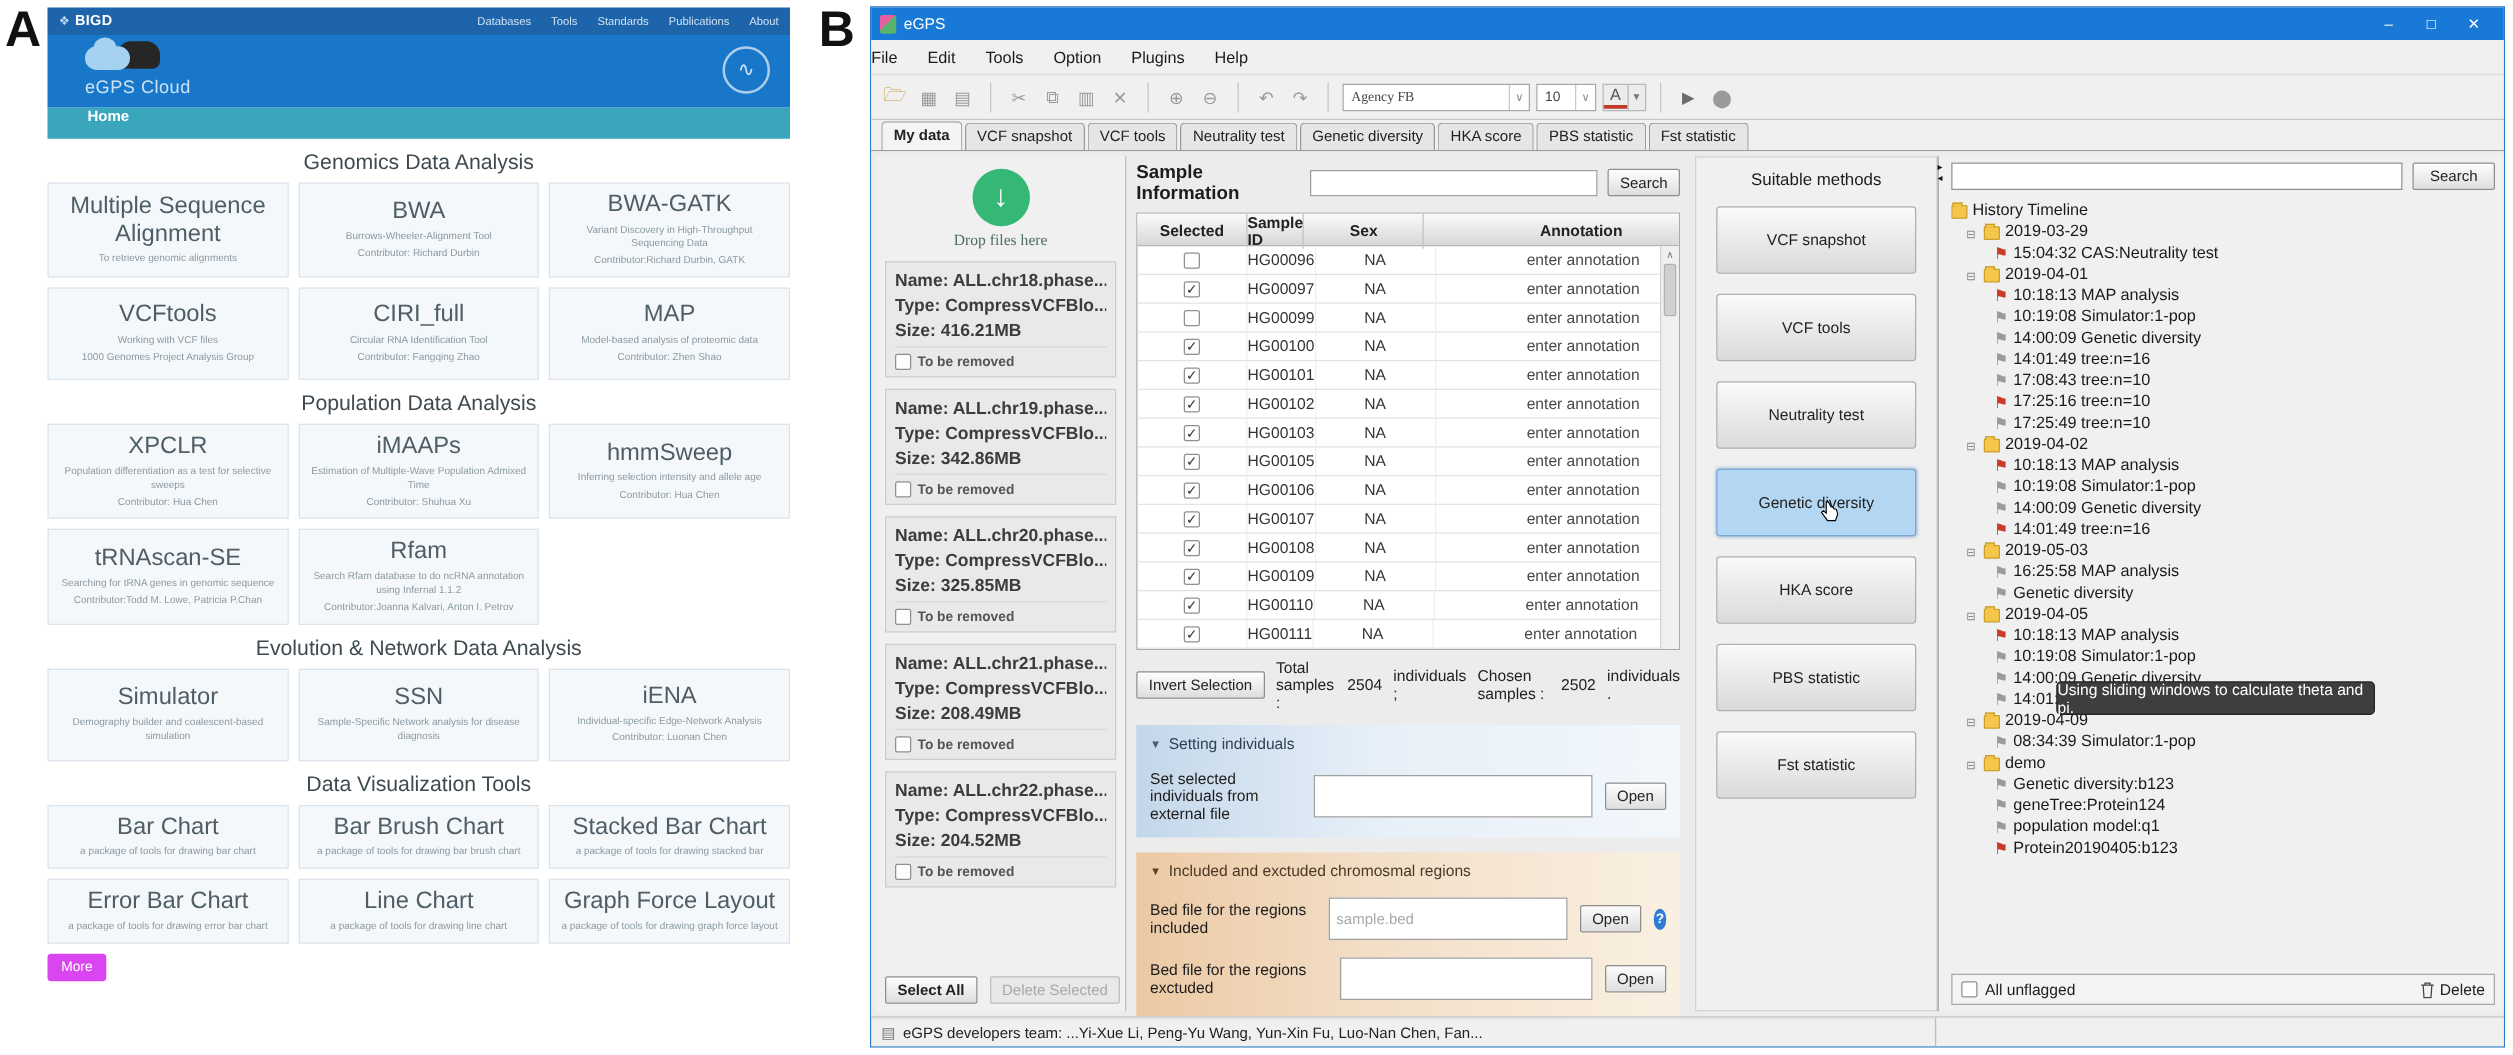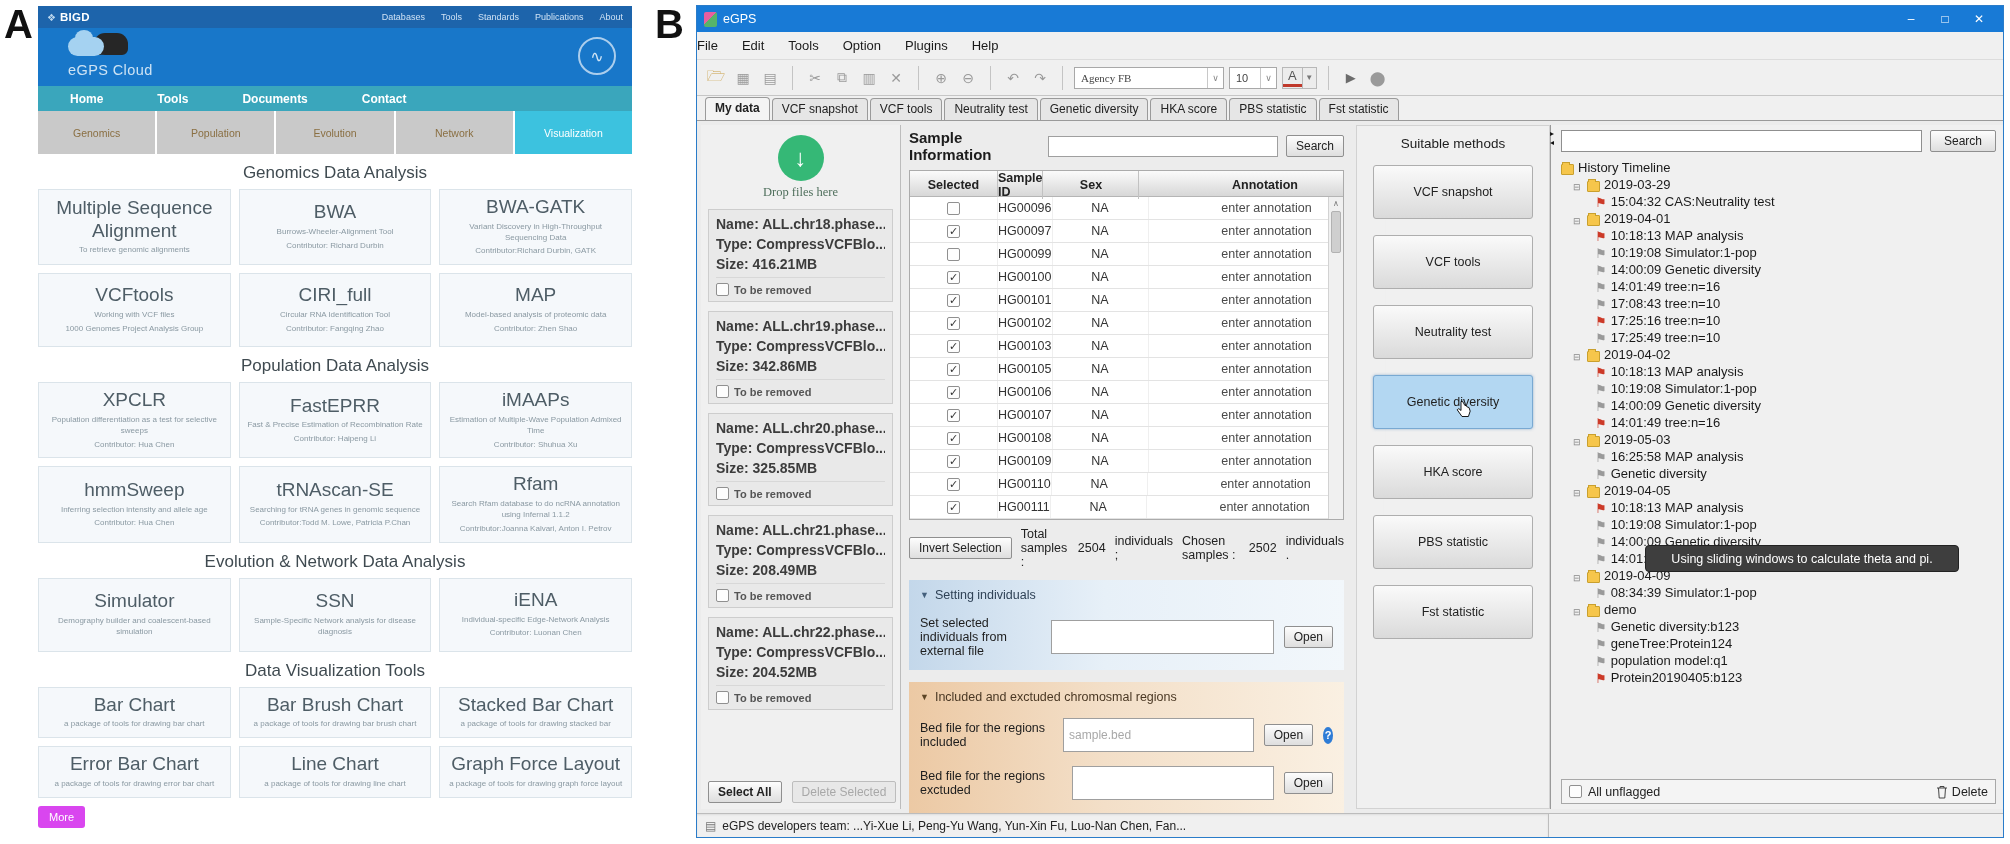--- a/index.html
+++ b/index.html
@@ -17,21 +17,21 @@
   .pa-link { color:#cfe2f5; font-size:9px; }
   .pa-header { height:58px; background:#1877c9; position:relative; }
   .pa-logo { position:absolute; left:30px; top:3px; }
   .cloud { position:relative; width:64px; height:30px; }
   .cloud-dark { position:absolute; left:26px; top:2px; width:34px; height:22px; background:#262626; border-radius:11px 11px 6px 11px; }
   .cloud-dark:before { content:""; position:absolute; left:-4px; top:8px; width:18px; height:14px; background:#262626; border-radius:50%; }
   .cloud-light { position:absolute; left:0; top:6px; width:36px; height:19px; background:#a5d2f1; border-radius:10px; }
   .cloud-light:before { content:""; position:absolute; left:7px; top:-7px; width:18px; height:16px; background:#a5d2f1; border-radius:50%; }
   .pa-logo-text { color:#cde3f4; font-size:14.5px; margin-top:1px; letter-spacing:.4px; }
   .pa-badge { position:absolute; right:16px; top:9px; width:38px; height:38px; border-radius:50%; border:2px solid rgba(220,235,248,.75); color:#cfe4f5; font-size:16px; display:flex; align-items:center; justify-content:center; }
-  .pa-nav { height:25px; background:#3aa6bc; display:flex; align-items:center; padding-left:32px; gap:54px; }
+  .pa-nav { height:25px; background:#3aa6bc; display:flex; padding-left:32px; gap:54px;flex-direction:column; }
   .pa-nav-item { color:#fff; font-weight:bold; font-size:12px; }
   .pa-tabs { display:flex; gap:2px; background:#fff; }
   .pa-tab { flex:1; height:43px; background:#c9c9c9; color:#8a6f42; font-size:10.5px; display:flex; align-items:center; justify-content:center; }
   .pa-tab.active { background:#3cc2df; color:#fff; }
   .pa-sec-title { text-align:center; font-size:17px; color:#3f4a50; margin:9px 0 6px; }
   .pa-grid { display:grid; grid-template-columns:repeat(3,1fr); gap:8px; }
   .pa-card { background:#f5f8fb; border:1px solid #dbe4ea; padding:6px 4px 7px; text-align:center; min-height:74px; display:flex; flex-direction:column; justify-content:center; }
   .pa-grid.compact .pa-card { min-height:50px; }
   .pa-card-title { font-size:19px; color:#4e5d66; line-height:1.2; }
   .pa-card-line { font-size:8px; color:#8a99a2; margin-top:3px; line-height:1.35; padding:0 3px; }
@@ -129,21 +129,21 @@
   .flag.red { color:#cc3a28; } .flag.gray { color:#9a9a9a; }
   .tree-footer { border:1px solid #a8a8a8; background:#f4f4f4; height:25px; display:flex; align-items:center; padding:0 7px; gap:6px; font-size:12.5px; color:#222; }
   .tree-footer .del { margin-left:auto; display:flex; align-items:center; gap:4px; }
 
   
   .pb-status { height:24px; background:#f0f0f0; border-top:1px solid #bcbcbc; display:flex; align-items:center; font-size:12px; color:#222; flex:0 0 auto; }
   .pb-status .seg { display:flex; align-items:center; gap:6px; width:852px; height:100%; border-right:1px solid #bdbdbd; box-shadow:inset 0 1px 2px rgba(0,0,0,.08); padding:0 8px; white-space:nowrap; overflow:hidden; }
   .status-icon { color:#777; font-size:12px; }
 
   
-  .tooltip { position:absolute; left:948px; top:424px; width:314px; height:27px; background:#3e3e3e; border:1px solid #222; color:#fff; border-radius:4px; font-size:12.5px; display:flex; align-items:center; justify-content:center; z-index:30; }
+  .tooltip { position:absolute; left:948px; top:424px; width:255px; height:27px; background:#3e3e3e; border:1px solid #222; color:#fff; border-radius:4px; font-size:12.5px; display:flex; align-items:center; justify-content:center; z-index:30; }
 </style>
 </head>
 <body>
 
 <div class="stage">
   <div class="panel-label" style="left:4px; top:2px;">A</div>
   <div class="panel-label" style="left:655px; top:2px;">B</div>
 
   <div class="pa">
     <div class="pa-topbar">
@@ -168,27 +168,20 @@
         <div class="pa-logo-text">eGPS Cloud</div>
       </div>
       <div class="pa-badge">∿</div>
     </div>
     <div class="pa-nav" id="pa-nav">
         <span class="pa-nav-item">Home</span>
         <span class="pa-nav-item">Tools</span>
         <span class="pa-nav-item">Documents</span>
         <span class="pa-nav-item">Contact</span>
       </div>
-    <div class="pa-tabs" id="pa-tabs">
-        <div class="pa-tab">Genomics</div>
-        <div class="pa-tab">Population</div>
-        <div class="pa-tab">Evolution</div>
-        <div class="pa-tab">Network</div>
-        <div class="pa-tab active">Visualization</div>
-      </div>
     <div id="pa-sections">
         <div class="pa-sec">
           <div class="pa-sec-title">Genomics Data Analysis</div>
           <div class="pa-grid">
             <div class="pa-card">
               <div class="pa-card-title">Multiple Sequence Alignment</div>
               <div class="pa-card-line">To retrieve genomic alignments</div>
             </div>
             <div class="pa-card">
               <div class="pa-card-title">BWA</div>
@@ -217,25 +210,20 @@
             </div>
           </div>
         </div>
         <div class="pa-sec">
           <div class="pa-sec-title">Population Data Analysis</div>
           <div class="pa-grid">
             <div class="pa-card">
               <div class="pa-card-title">XPCLR</div>
               <div class="pa-card-line">Population differentiation as a test for selective sweeps</div>
               <div class="pa-card-line">Contributor: Hua Chen</div>
-            </div>
-            <div class="pa-card">
-              <div class="pa-card-title">FastEPRR</div>
-              <div class="pa-card-line">Fast &amp; Precise Estimation of Recombination Rate</div>
-              <div class="pa-card-line">Contributor: Haipeng Li</div>
             </div>
             <div class="pa-card">
               <div class="pa-card-title">iMAAPs</div>
               <div class="pa-card-line">Estimation of Multiple-Wave Population Admixed Time</div>
               <div class="pa-card-line">Contributor: Shuhua Xu</div>
             </div>
             <div class="pa-card">
               <div class="pa-card-title">hmmSweep</div>
               <div class="pa-card-line">Inferring selection intensity and allele age</div>
               <div class="pa-card-line">Contributor: Hua Chen</div>

